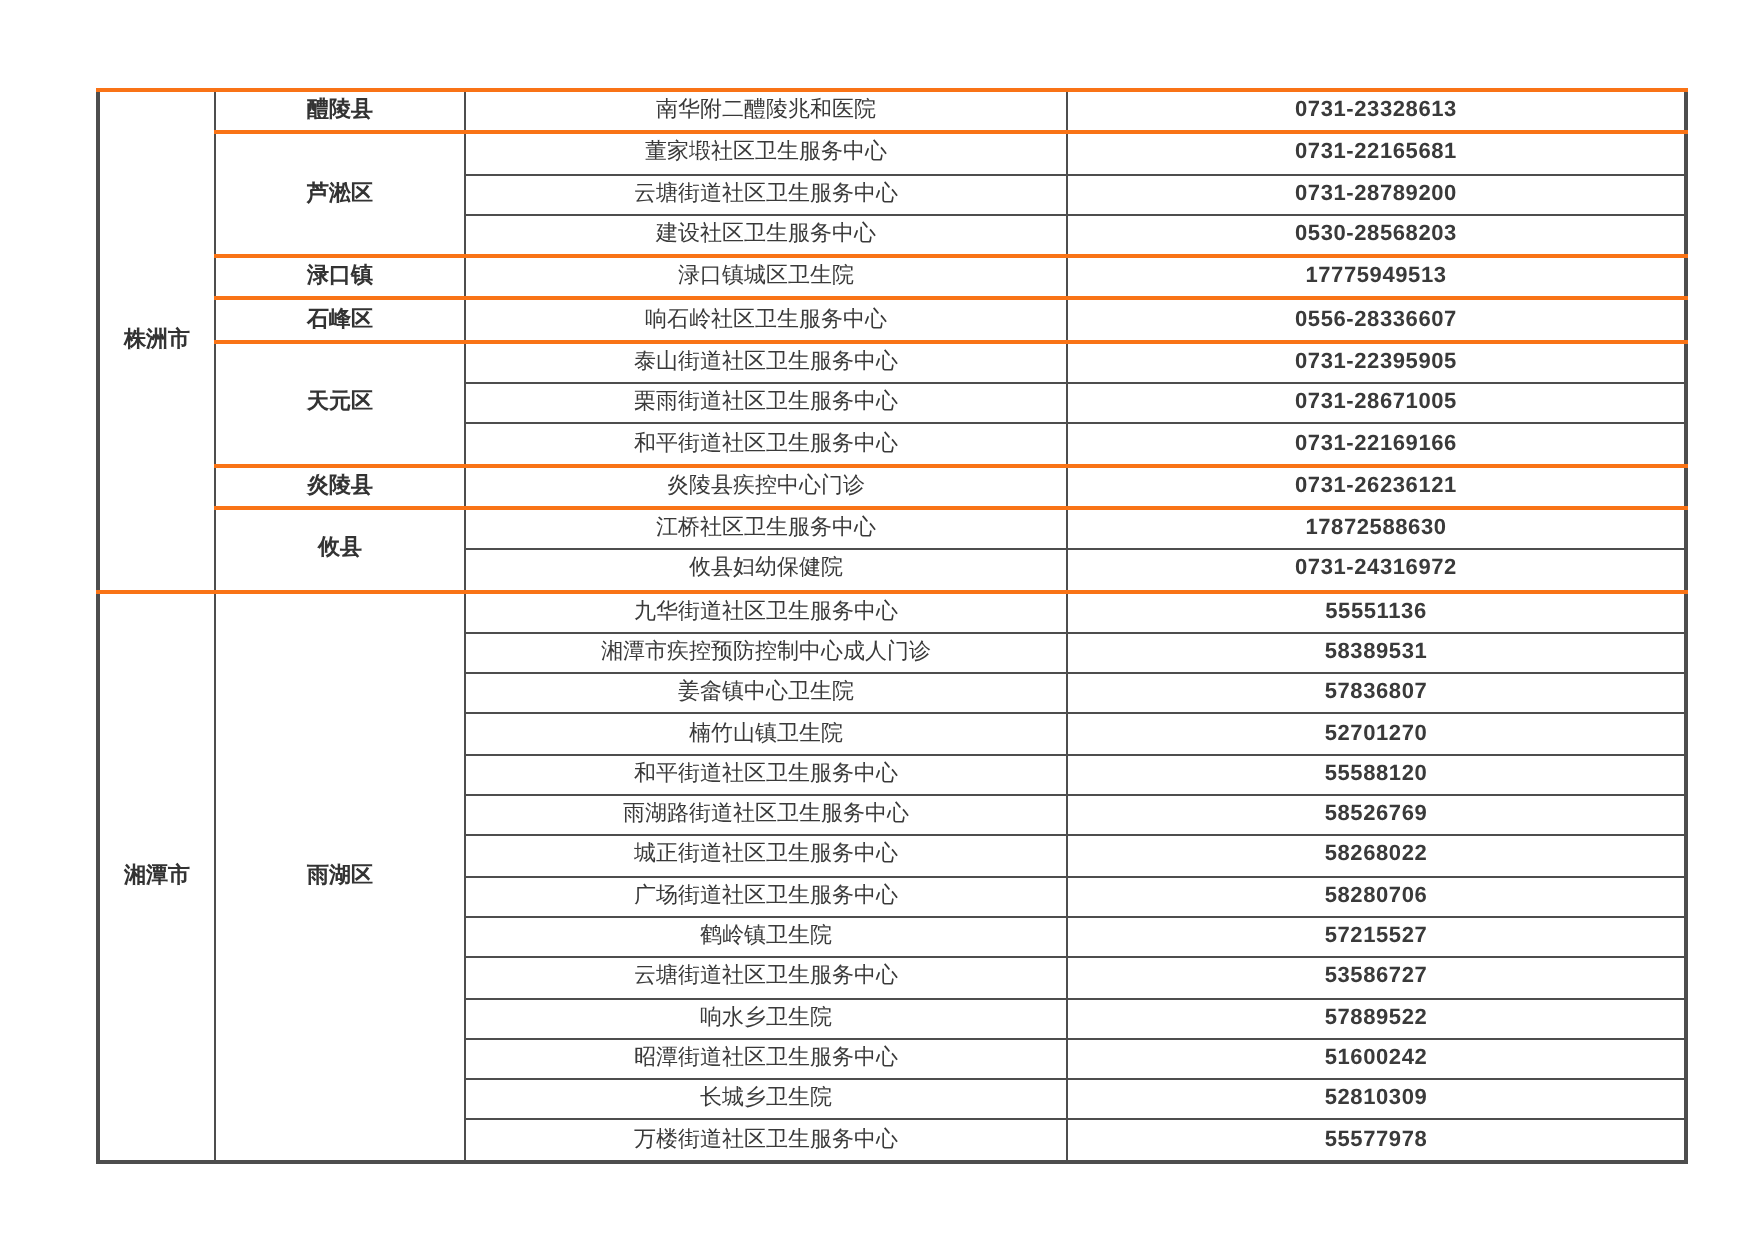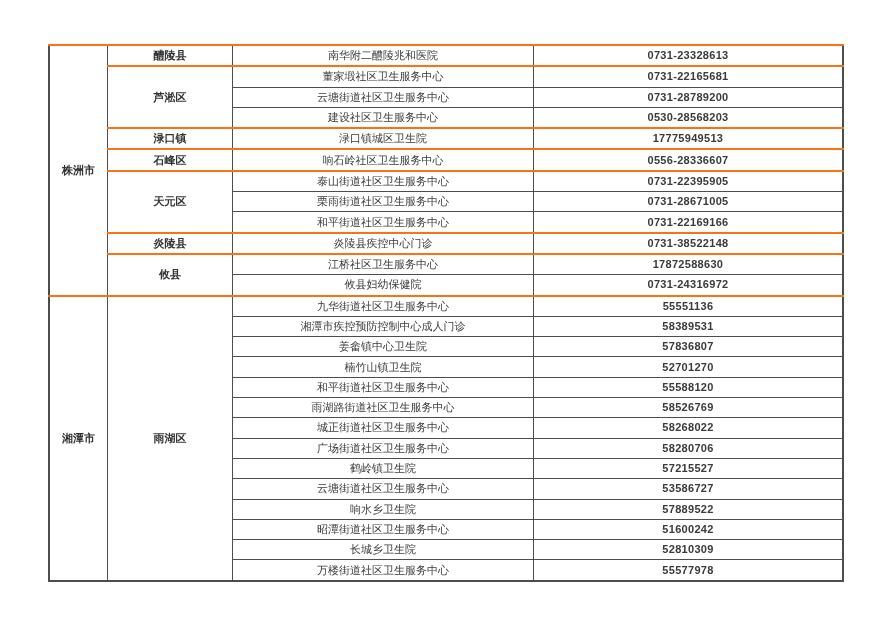--- a/index.html
+++ b/index.html
@@ -97,21 +97,21 @@
             <td class="institution-cell">栗雨街道社区卫生服务中心</td>
             <td class="phone-cell">0731-28671005</td>
           </tr>
           <tr>
             <td class="institution-cell">和平街道社区卫生服务中心</td>
             <td class="phone-cell">0731-22169166</td>
           </tr>
           <tr class="group-start">
             <td class="district-cell" rowspan="1">炎陵县</td>
             <td class="institution-cell">炎陵县疾控中心门诊</td>
-            <td class="phone-cell">0731-38522148</td>
+            <td class="phone-cell">0731-26236121</td>
           </tr>
           <tr class="group-start">
             <td class="district-cell" rowspan="2">攸县</td>
             <td class="institution-cell">江桥社区卫生服务中心</td>
             <td class="phone-cell">17872588630</td>
           </tr>
           <tr>
             <td class="institution-cell">攸县妇幼保健院</td>
             <td class="phone-cell">0731-24316972</td>
           </tr>

